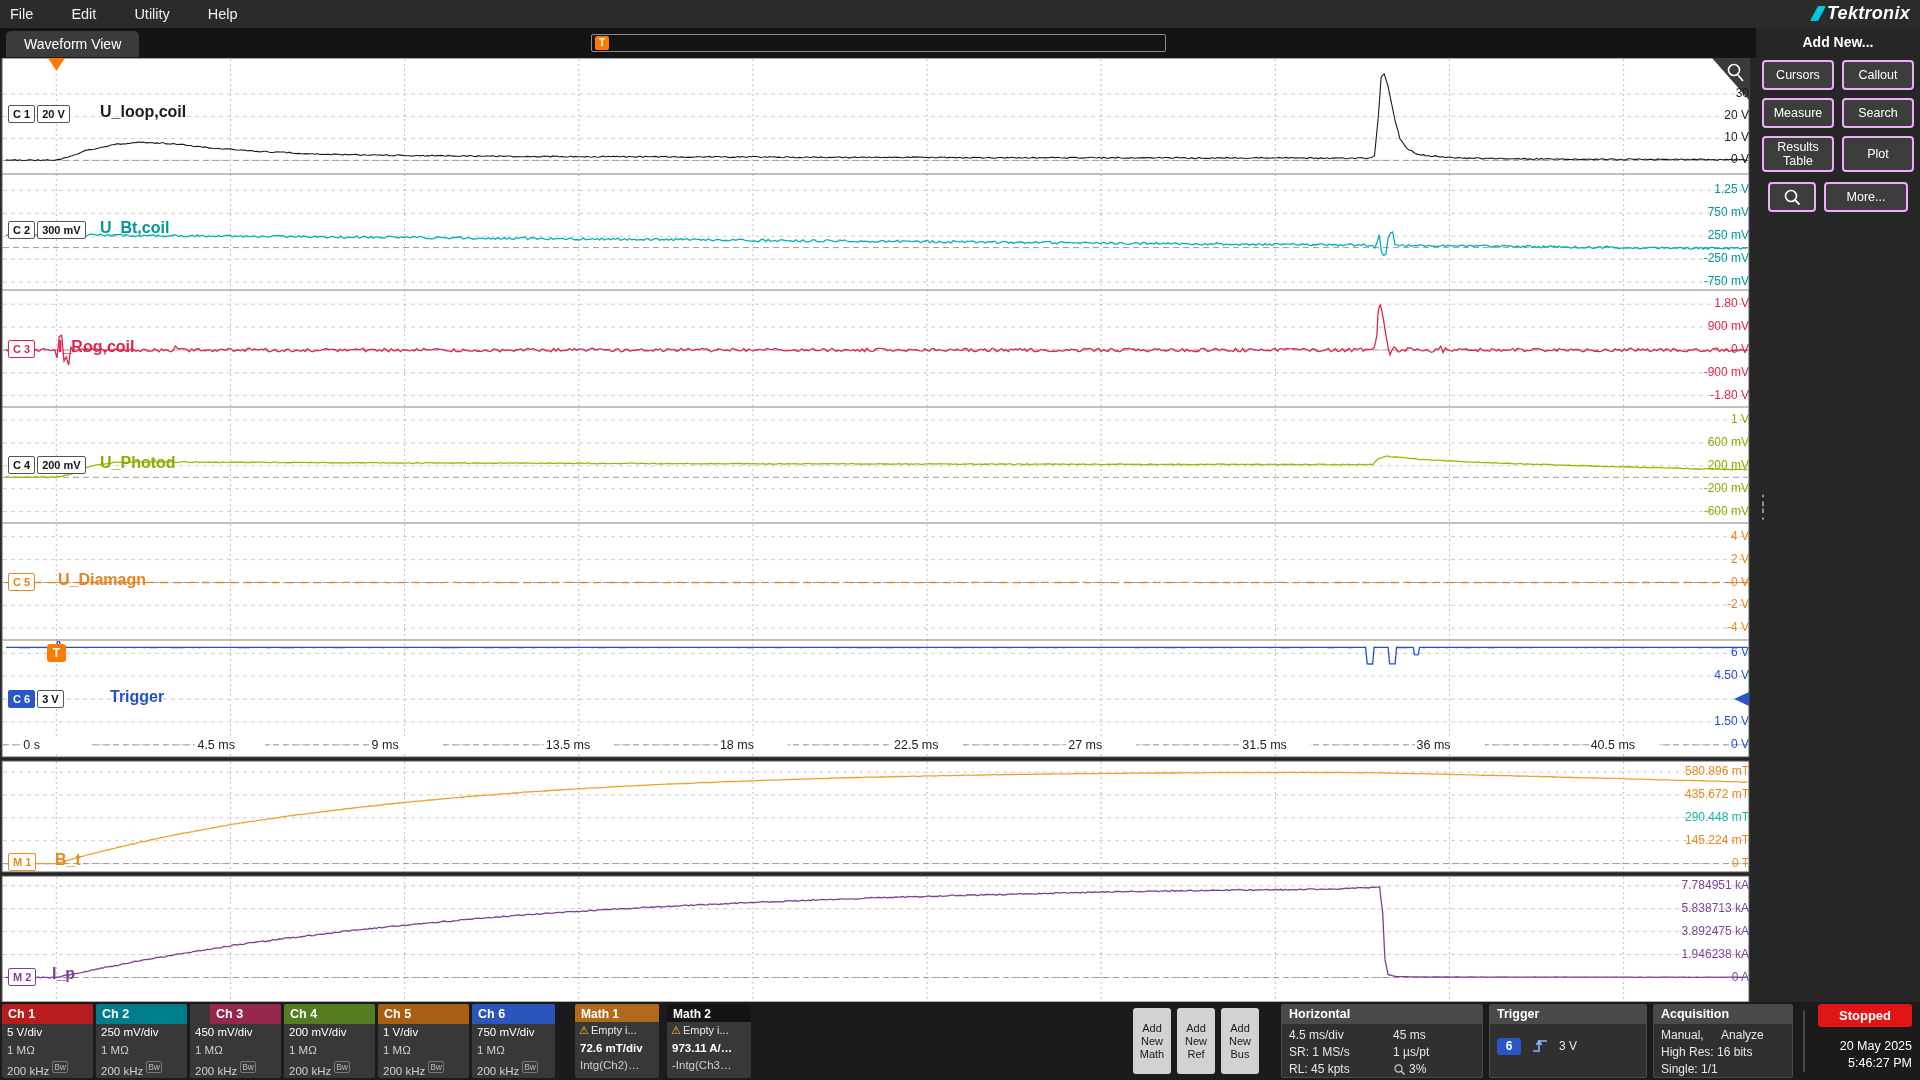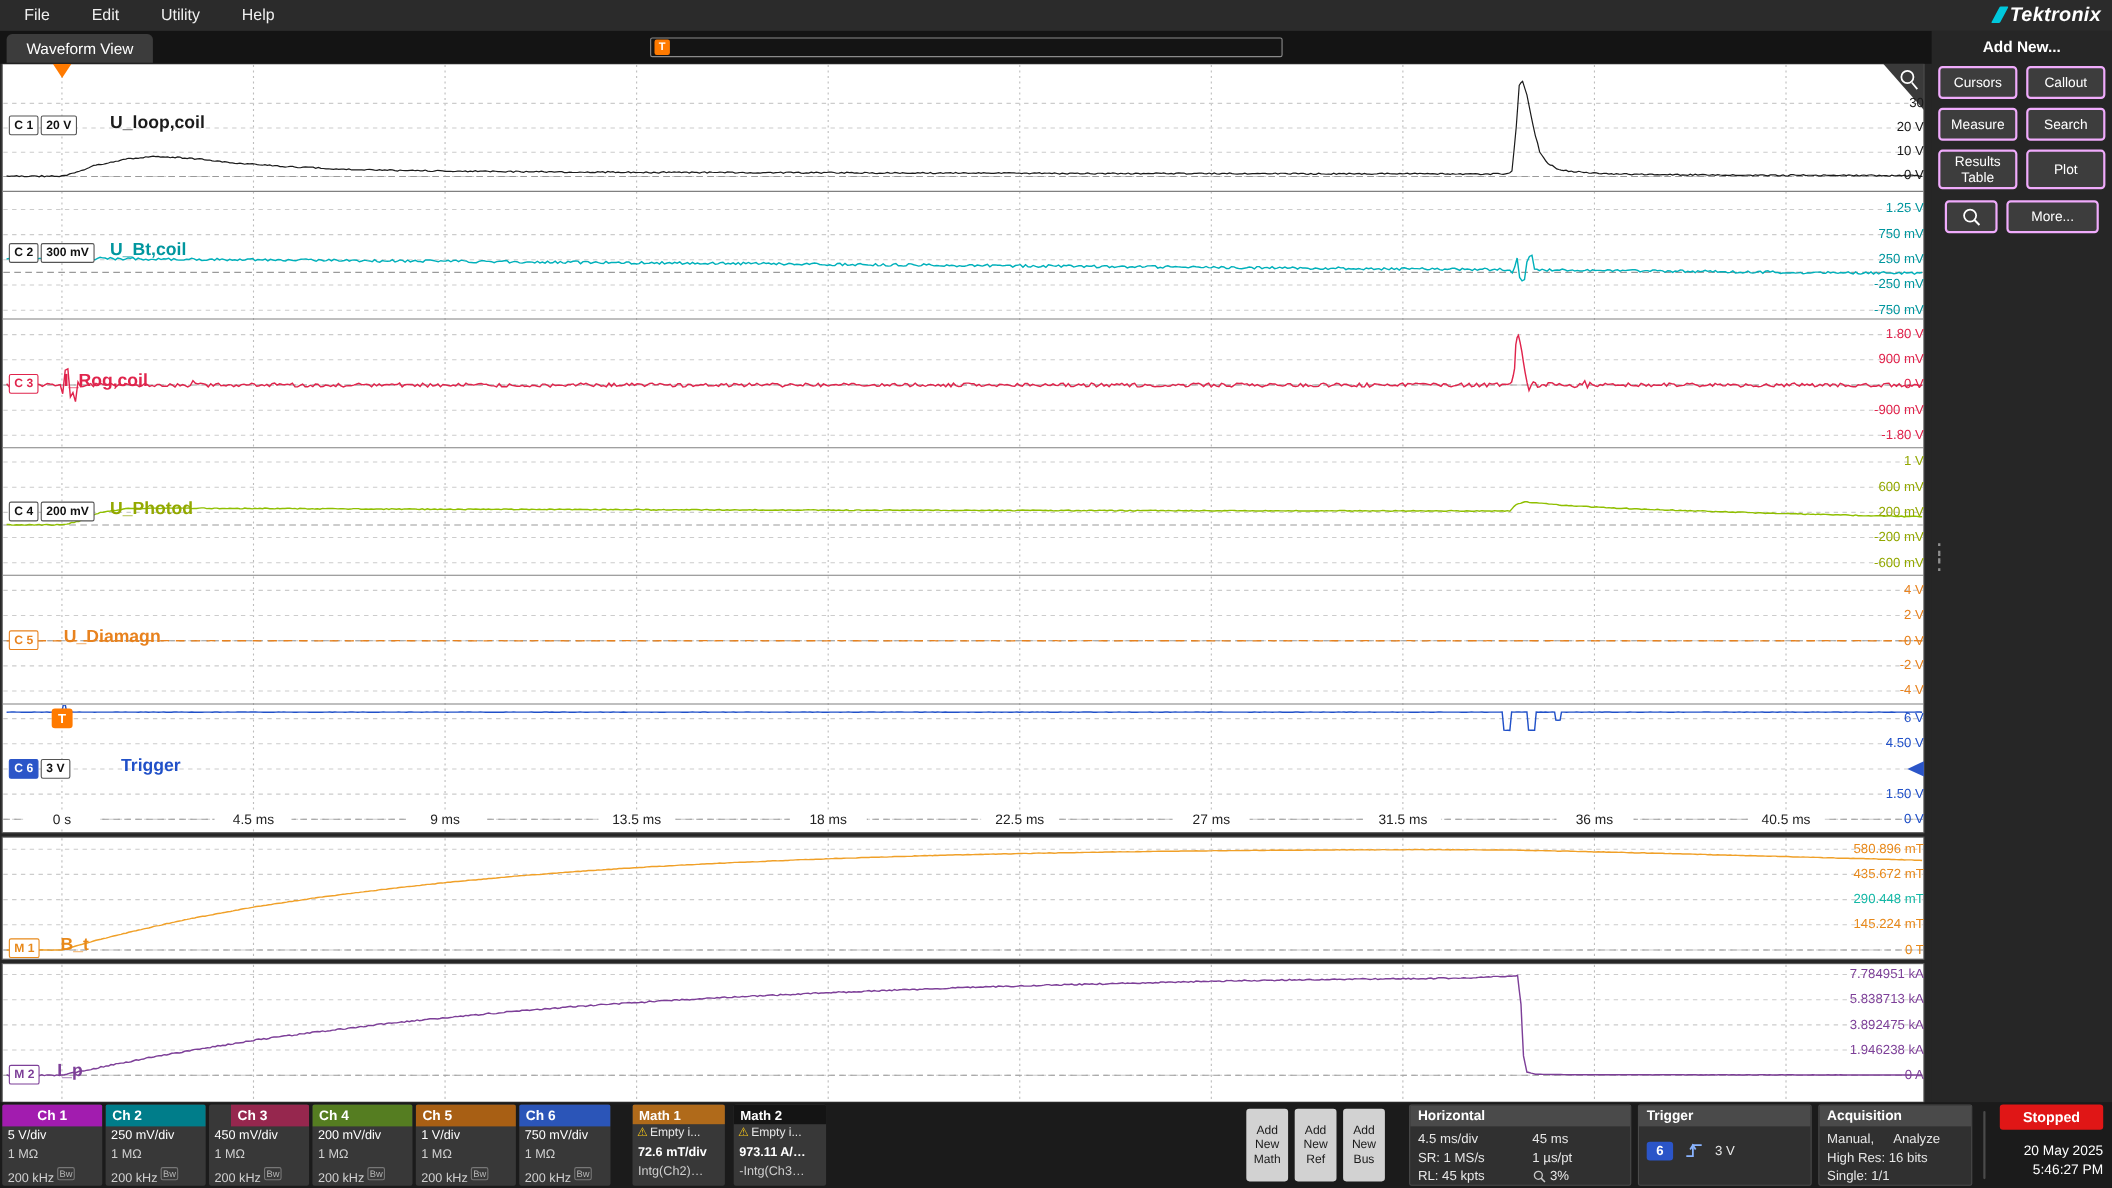--- a/index.html
+++ b/index.html
@@ -6,25 +6,25 @@
   *{margin:0;padding:0;box-sizing:border-box}
   html,body{width:1920px;height:1080px;background:#242424;font-family:"Liberation Sans",sans-serif;overflow:hidden}
   #screen{position:relative;width:1920px;height:1080px;overflow:hidden;background:#262626}
   
   #plot{position:absolute;left:0;top:0;width:1920px;height:1080px;z-index:5}
   #wave-svg{position:absolute;left:0;top:0}
   .badge{position:absolute;display:flex;z-index:10}
   .bchip{background:#fff;border:1px solid #555;color:#111;font-size:11px;font-weight:bold;padding:0 4px;line-height:16px;border-radius:2px;margin-right:2px;white-space:nowrap}
   .chname{position:absolute;font-size:16px;font-weight:600;z-index:9;white-space:nowrap}
   .ticklbl{position:absolute;font-size:12px;z-index:9;text-align:right;white-space:nowrap}
-  .timelbl{position:absolute;width:70px;text-align:center;font-size:12.5px;color:#222;background:#fff;z-index:9;padding:0 2px}
+  .timelbl{position:absolute;width:70px;font-size:12.5px;color:#222;background:#fff;z-index:9;padding:0 2px}
   .tbadge{position:absolute;width:19px;height:18px;background:#ff7a00;color:#fff;font-weight:bold;font-size:12px;text-align:center;line-height:18px;border-radius:3px;z-index:11}
   .dots{position:absolute;color:#909090;font-size:20px;z-index:40;line-height:9px}
   
-  .menubar{position:absolute;left:0;top:0;width:1920px;height:28px;background:#2b2b2b;display:flex;align-items:center;z-index:30;padding-left:12px;gap:18px}
+  .menubar{position:absolute;left:0;top:0;width:1920px;height:28px;background:#2b2b2b;display:flex;align-items:center;z-index:30;gap:18px}
   .menu-item{color:#f0f0f0;font-size:14.5px;padding:0 10px;line-height:28px;cursor:default}
   .logo{position:absolute;right:10px;top:3px;display:flex;align-items:center;z-index:31}
   .logo-mark{width:8px;height:15px;background:#00c8dc;transform:skewX(-28deg);margin-right:5px;border-radius:1px}
   .logo-text{color:#fff;font-weight:bold;font-style:italic;font-size:18px;letter-spacing:.3px}
   
   .tabbar{position:absolute;left:0;top:28px;width:1756px;height:30px;background:#141414;z-index:25}
   .tab{position:absolute;left:6px;top:3px;background:#3c3c3c;color:#fff;font-size:14px;padding:5px 18px;border-radius:5px 5px 0 0}
   .minimap{position:absolute;left:591px;top:6px;width:575px;height:18px;border:1px solid #8a8a8a;border-radius:2px}
   .mm-flag{position:absolute;left:3px;top:1px;width:14px;height:14px;background:#ff7a00;color:#fff;font-size:10px;font-weight:bold;text-align:center;line-height:14px;border-radius:2px}
   
@@ -366,21 +366,21 @@
     <div class="vdiv"></div>
 
     <div class="status-col">
       <div class="stopped">Stopped</div>
       <div class="datetime">
         <div>20 May 2025</div>
         <div>5:46:27 PM</div>
       </div>
     </div>
   <div class="tile" style="left:2px;width:91px">
-        <div class="tile-h" style="background: #a21caf; text-align: center;">Ch 1</div>
+        <div class="tile-h" style="background: #b91c1c;">Ch 1</div>
         <div class="tile-r first">5 V/div</div>
         <div class="tile-r">1 MΩ</div>
         <div class="tile-r">200 kHz<span class="bw">Bw</span></div>
       </div>
       <div class="tile" style="left:96px;width:91px">
         <div class="tile-h" style="background: rgb(0, 125, 138);">Ch 2</div>
         <div class="tile-r first">250 mV/div</div>
         <div class="tile-r">1 MΩ</div>
         <div class="tile-r">200 kHz<span class="bw">Bw</span></div>
       </div>

